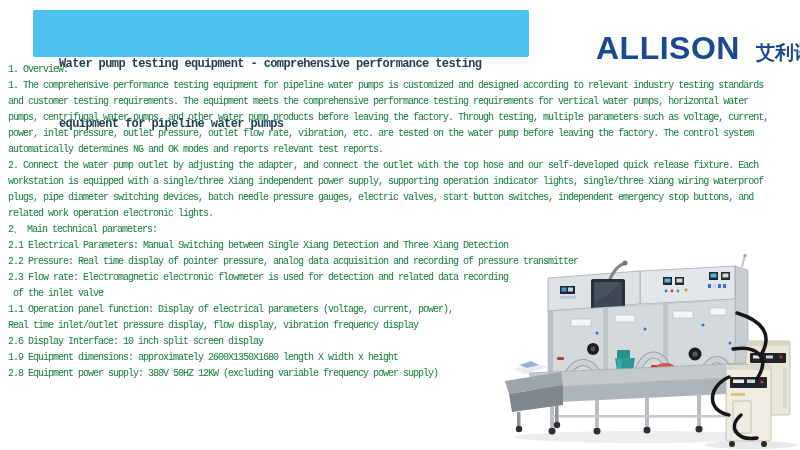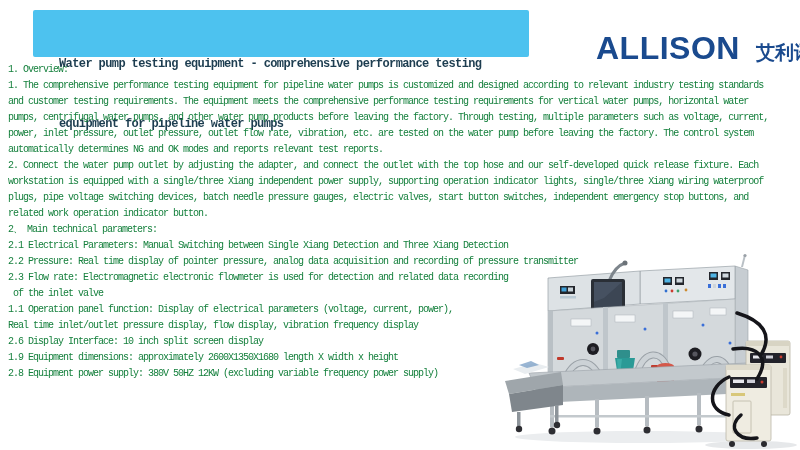--- a/index.html
+++ b/index.html
@@ -90,22 +90,22 @@
 <div class="body-text">
 
 <div class="body-line">1. Overview:</div>
     <div class="body-line">1. The comprehensive performance testing equipment for pipeline water pumps is customized and designed according to relevant industry testing standards</div>
     <div class="body-line">and customer testing requirements. The equipment meets the comprehensive performance testing requirements for vertical water pumps, horizontal water</div>
     <div class="body-line">pumps, centrifugal water pumps, and other water pump products before leaving the factory. Through testing, multiple parameters such as voltage, current,</div>
     <div class="body-line">power, inlet pressure, outlet pressure, outlet flow rate, vibration, etc. are tested on the water pump before leaving the factory. The control system</div>
     <div class="body-line">automatically determines NG and OK modes and reports relevant test reports.</div>
     <div class="body-line">2. Connect the water pump outlet by adjusting the adapter, and connect the outlet with the top hose and our self-developed quick release fixture. Each</div>
     <div class="body-line">workstation is equipped with a single/three Xiang independent power supply, supporting operation indicator lights, single/three Xiang wiring waterproof</div>
-    <div class="body-line">plugs, pipe voltage switching devices, batch needle pressure gauges, electric valves, start button switches, independent emergency stop buttons, and</div>
-    <div class="body-line">related work operation indicator button.</div>
+    <div class="body-line">plugs, pipe diameter switching devices, batch needle pressure gauges, electric valves, start button switches, independent emergency stop buttons, and</div>
+    <div class="body-line">related work operation electronic lights.</div>
     <div class="body-line">2、 Main technical parameters:</div>
     <div class="body-line">2.1 Electrical Parameters: Manual Switching between Single Xiang Detection and Three Xiang Detection</div>
     <div class="body-line">2.2 Pressure: Real time display of pointer pressure, analog data acquisition and recording of pressure transmitter</div>
     <div class="body-line">2.3 Flow rate: Electromagnetic electronic flowmeter is used for detection and related data recording</div>
     <div class="body-line"> of the inlet valve</div>
     <div class="body-line">1.1 Operation panel function: Display of electrical parameters (voltage, current, power),</div>
     <div class="body-line">Real time inlet/outlet pressure display, flow display, vibration frequency display</div>
     <div class="body-line">2.6 Display Interface: 10 inch split screen display</div>
     <div class="body-line">1.9 Equipment dimensions: approximately 2600X1350X1680 length X width x height</div>
     <div class="body-line">2.8 Equipment power supply: 380V 50HZ 12KW (excluding variable frequency power supply)</div>

